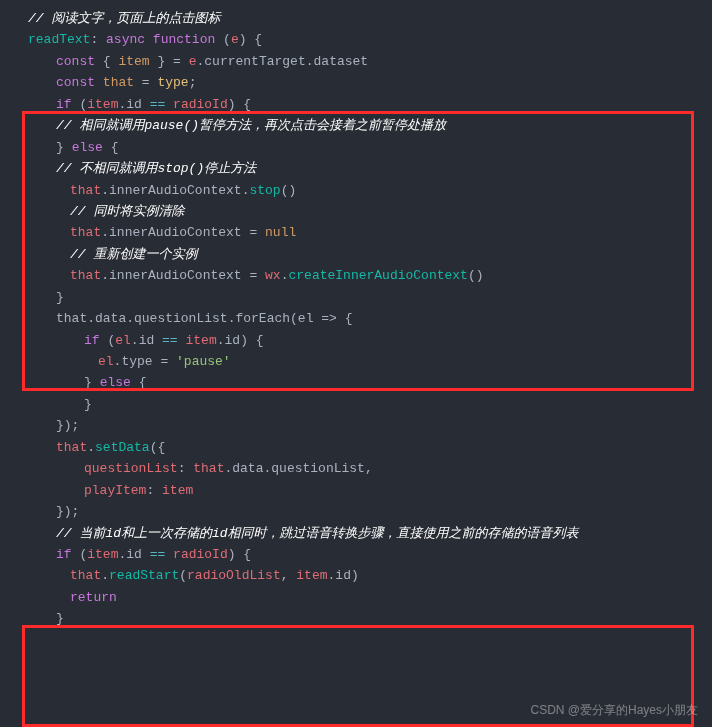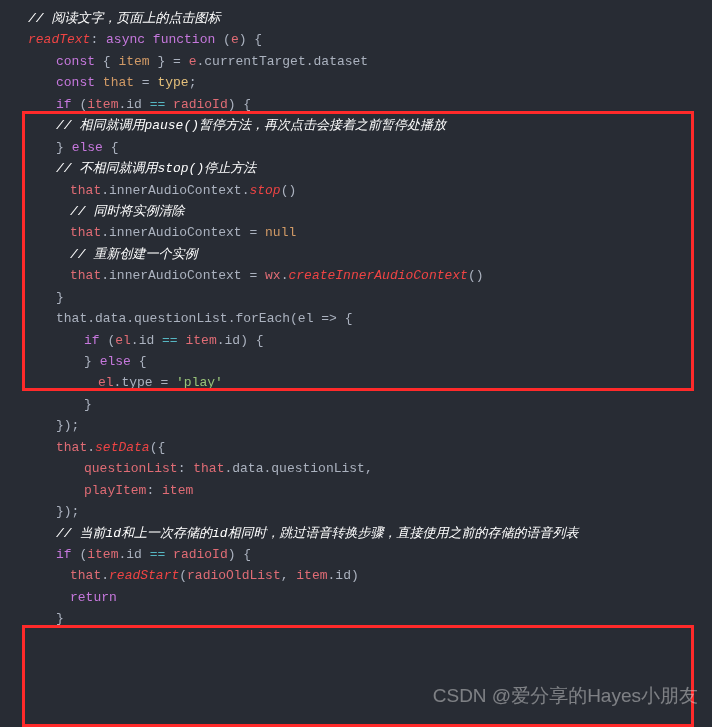--- a/index.html
+++ b/index.html
@@ -18,21 +18,21 @@
   .code-area { padding: 0 14px; position: relative; }
   .line { white-space: pre; }
   .i1 { padding-left: 14px; }
   .i3 { padding-left: 42px; }
   .i4 { padding-left: 56px; }
   .i5 { padding-left: 70px; }
   .i6 { padding-left: 84px; }
 
   .c-comment  { color: #ffffff; font-style: italic; }
   .c-key      { color: #c678dd; text-align: right; }
-  .c-fn       { color: #ef4444; font-style: italic; }
+  .c-fn       { color: #14b8a6; }
   .c-var      { color: #d19a66; }
   .c-var2     { color: #e06c75; }
   .c-str      { color: #98c379; }
   .c-op       { color: #56b6c2; }
   .c-punct    { color: #abb2bf; }
   .c-prop     { color: #abb2bf; text-align: right; }
   .c-this     { color: #e5c07b; }
 
   .hl-box {
     position: absolute;
@@ -40,23 +40,23 @@
     left: 22px;
     right: 18px;
     pointer-events: none;
   }
   .hl1 { top: 103px; height: 280px; }
   .hl2 { top: 617px; height: 102px; }
 
   .watermark {
     position: absolute;
     right: 14px;
-    bottom: 16px;
+    bottom: 6px;
     color: rgba(230,230,230,0.45);
-    font-size: 19px;
+    font-size: 12px;
     font-family: sans-serif;
   }
 </style>
 </head>
 <body>
 
 <div class="code-area">
 
 <div class="line i1"><span class="c-comment">// 阅读文字，页面上的点击图标</span></div>
 
@@ -85,24 +85,24 @@
 <div class="line i4"><span class="c-comment">// 重新创建一个实例</span></div>
 
 <div class="line i4"><span class="c-var2">that</span><span class="c-punct">.</span><span class="c-prop">innerAudioContext</span><span class="c-punct"> = </span><span class="c-var2">wx</span><span class="c-punct">.</span><span class="c-fn">createInnerAudioContext</span><span class="c-punct">()</span></div>
 
 <div class="line i3"><span class="c-punct">}</span></div>
 
 <div class="line i3"><span class="c-prop">that.data.questionList.forEach(el =&gt; {</span></div>
 
 <div class="line i5"><span class="c-key">if</span> <span class="c-punct">(</span><span class="c-var2">el</span><span class="c-punct">.</span><span class="c-prop">id</span><span class="c-op"> == </span><span class="c-var2">item</span><span class="c-punct">.</span><span class="c-prop">id</span><span class="c-punct">)</span> <span class="c-punct">{</span></div>
 
+<div class="line i6"><span class="c-var2">el</span><span class="c-punct">.</span><span class="c-prop">type</span><span class="c-punct"> = </span><span class="c-str">'pause'</span></div>
 
 <div class="line i5"><span class="c-punct">}</span> <span class="c-key">else</span> <span class="c-punct">{</span></div>
 
-<div class="line i6"><span class="c-var2">el</span><span class="c-punct">.</span><span class="c-prop">type</span><span class="c-punct"> = </span><span class="c-str">'play'</span></div>
 
 <div class="line i5"><span class="c-punct">}</span></div>
 
 <div class="line i3"><span class="c-punct">}</span><span class="c-punct">);</span></div>
 
 <div class="line i3"><span class="c-var2">that</span><span class="c-punct">.</span><span class="c-fn">setData</span><span class="c-punct">({</span></div>
 
 <div class="line i5"><span class="c-var2">questionList</span><span class="c-punct">: </span><span class="c-var2">that</span><span class="c-punct">.</span><span class="c-prop">data</span><span class="c-punct">.</span><span class="c-prop">questionList</span><span class="c-punct">,</span></div>
 
 <div class="line i5"><span class="c-var2">playItem</span><span class="c-punct">: </span><span class="c-var2">item</span></div>

